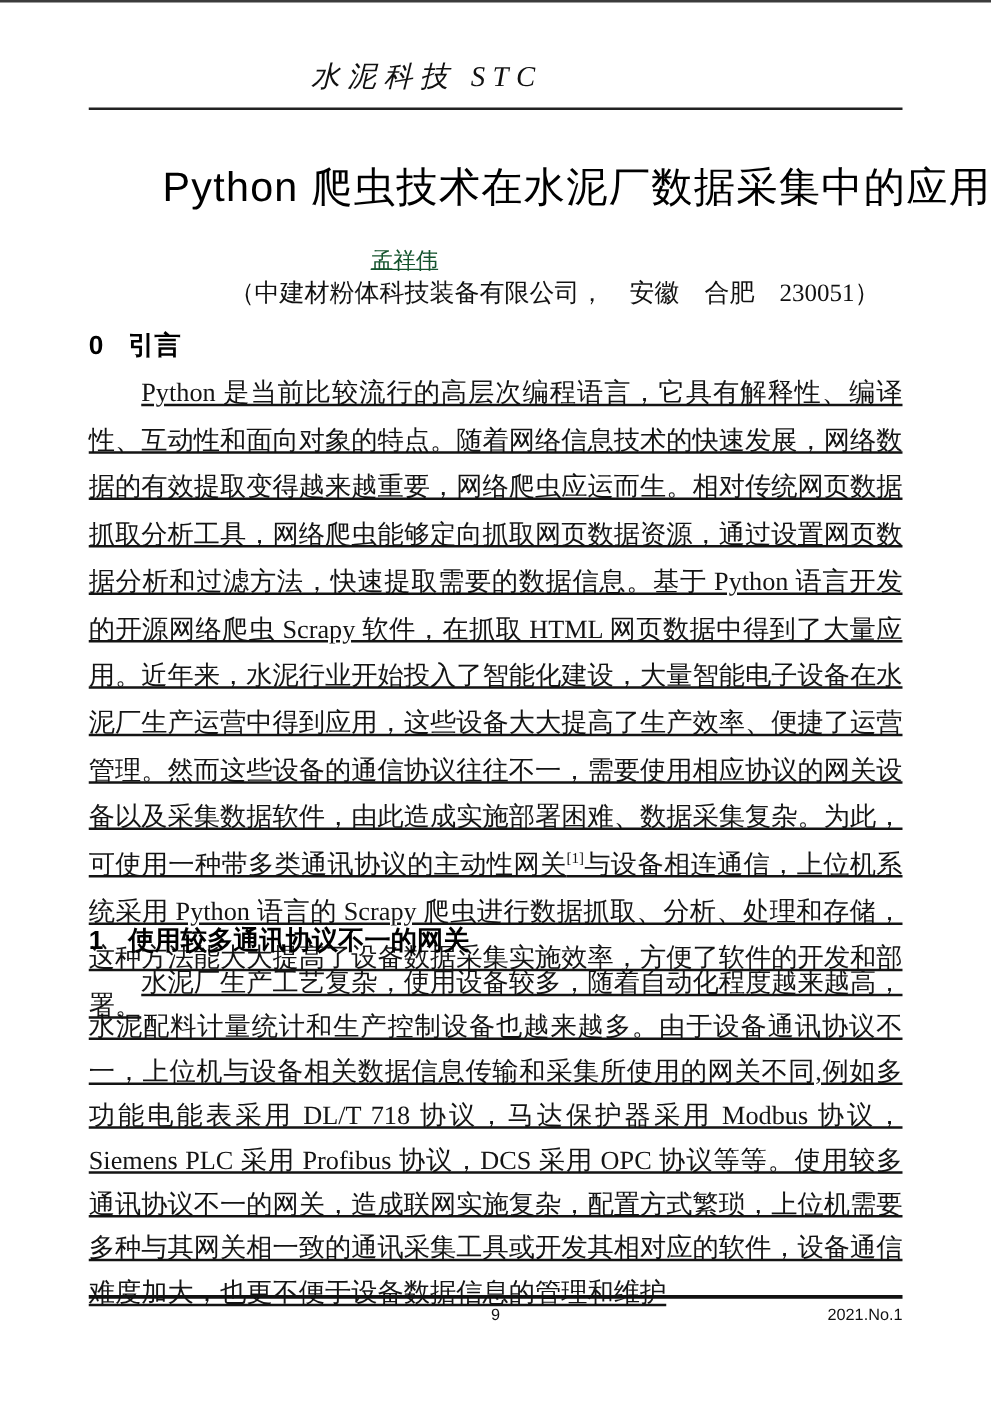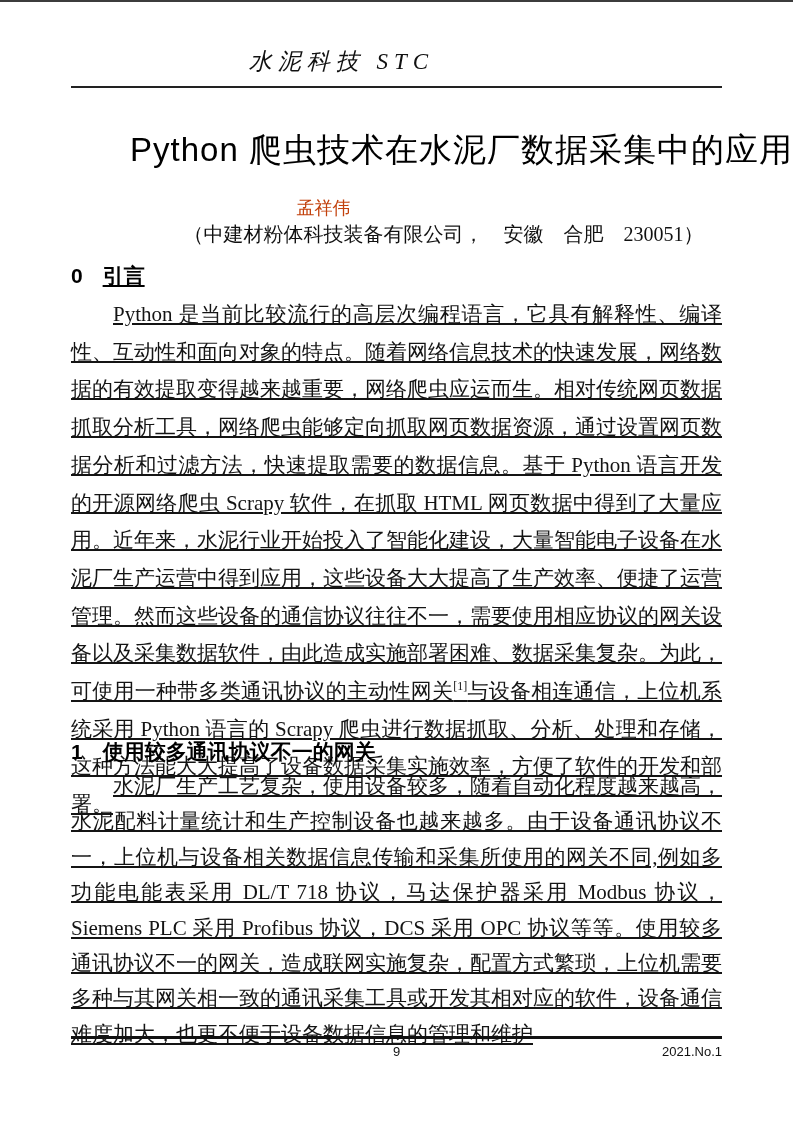--- a/index.html
+++ b/index.html
@@ -35,37 +35,38 @@
     font-family: "Liberation Sans", "DejaVu Sans", sans-serif;
     font-weight: normal;
     font-size: 33px;
     letter-spacing: 1px;
     color: #000;
   }
   .author {
     position: absolute; top: 196px; left: 0; width: 647px;
     text-align: center;
     font-size: 18px;
-    color: #c2410c;
+    color: #14532d;
+    text-decoration: underline;
   }
   .affiliation {
     position: absolute; top: 221px; left: 0; width: 793px;
     text-align: center;
     font-size: 20px;
     color: #111;
     padding-left: 47px;
   }
   .sec {
     position: absolute; left: 71px; width: 651px; margin: 0;
     font-family: "Liberation Sans", "DejaVu Sans", sans-serif;
     font-weight: bold;
     font-size: 21px;
     color: #000;
   }
-  .sec0 { top: 262px; text-decoration: underline; }
+  .sec0 { top: 262px; }
   .sec1 { top: 738px; }
   .sec-num { display: inline-block; margin-right: 0.95em; }
   .body {
     position: absolute; left: 71px; width: 651px; margin: 0;
     text-align: justify;
     font-size: 21px;
     color: #141414;
     text-decoration: underline;
   }
   .p1 { top: 296px; line-height: 37.7px; text-indent: 2em; }

